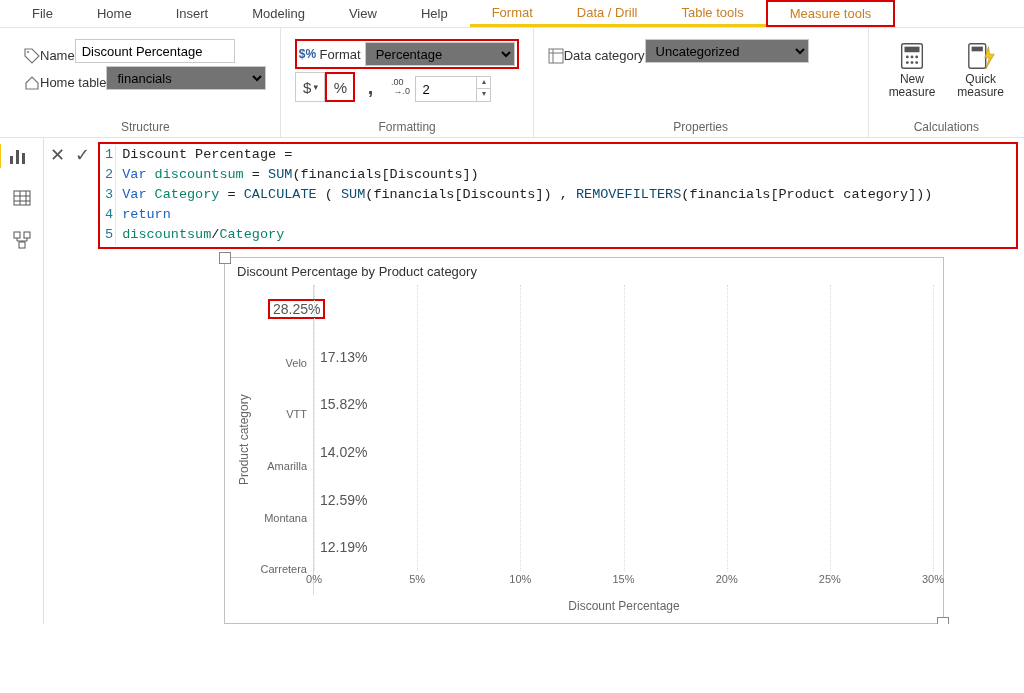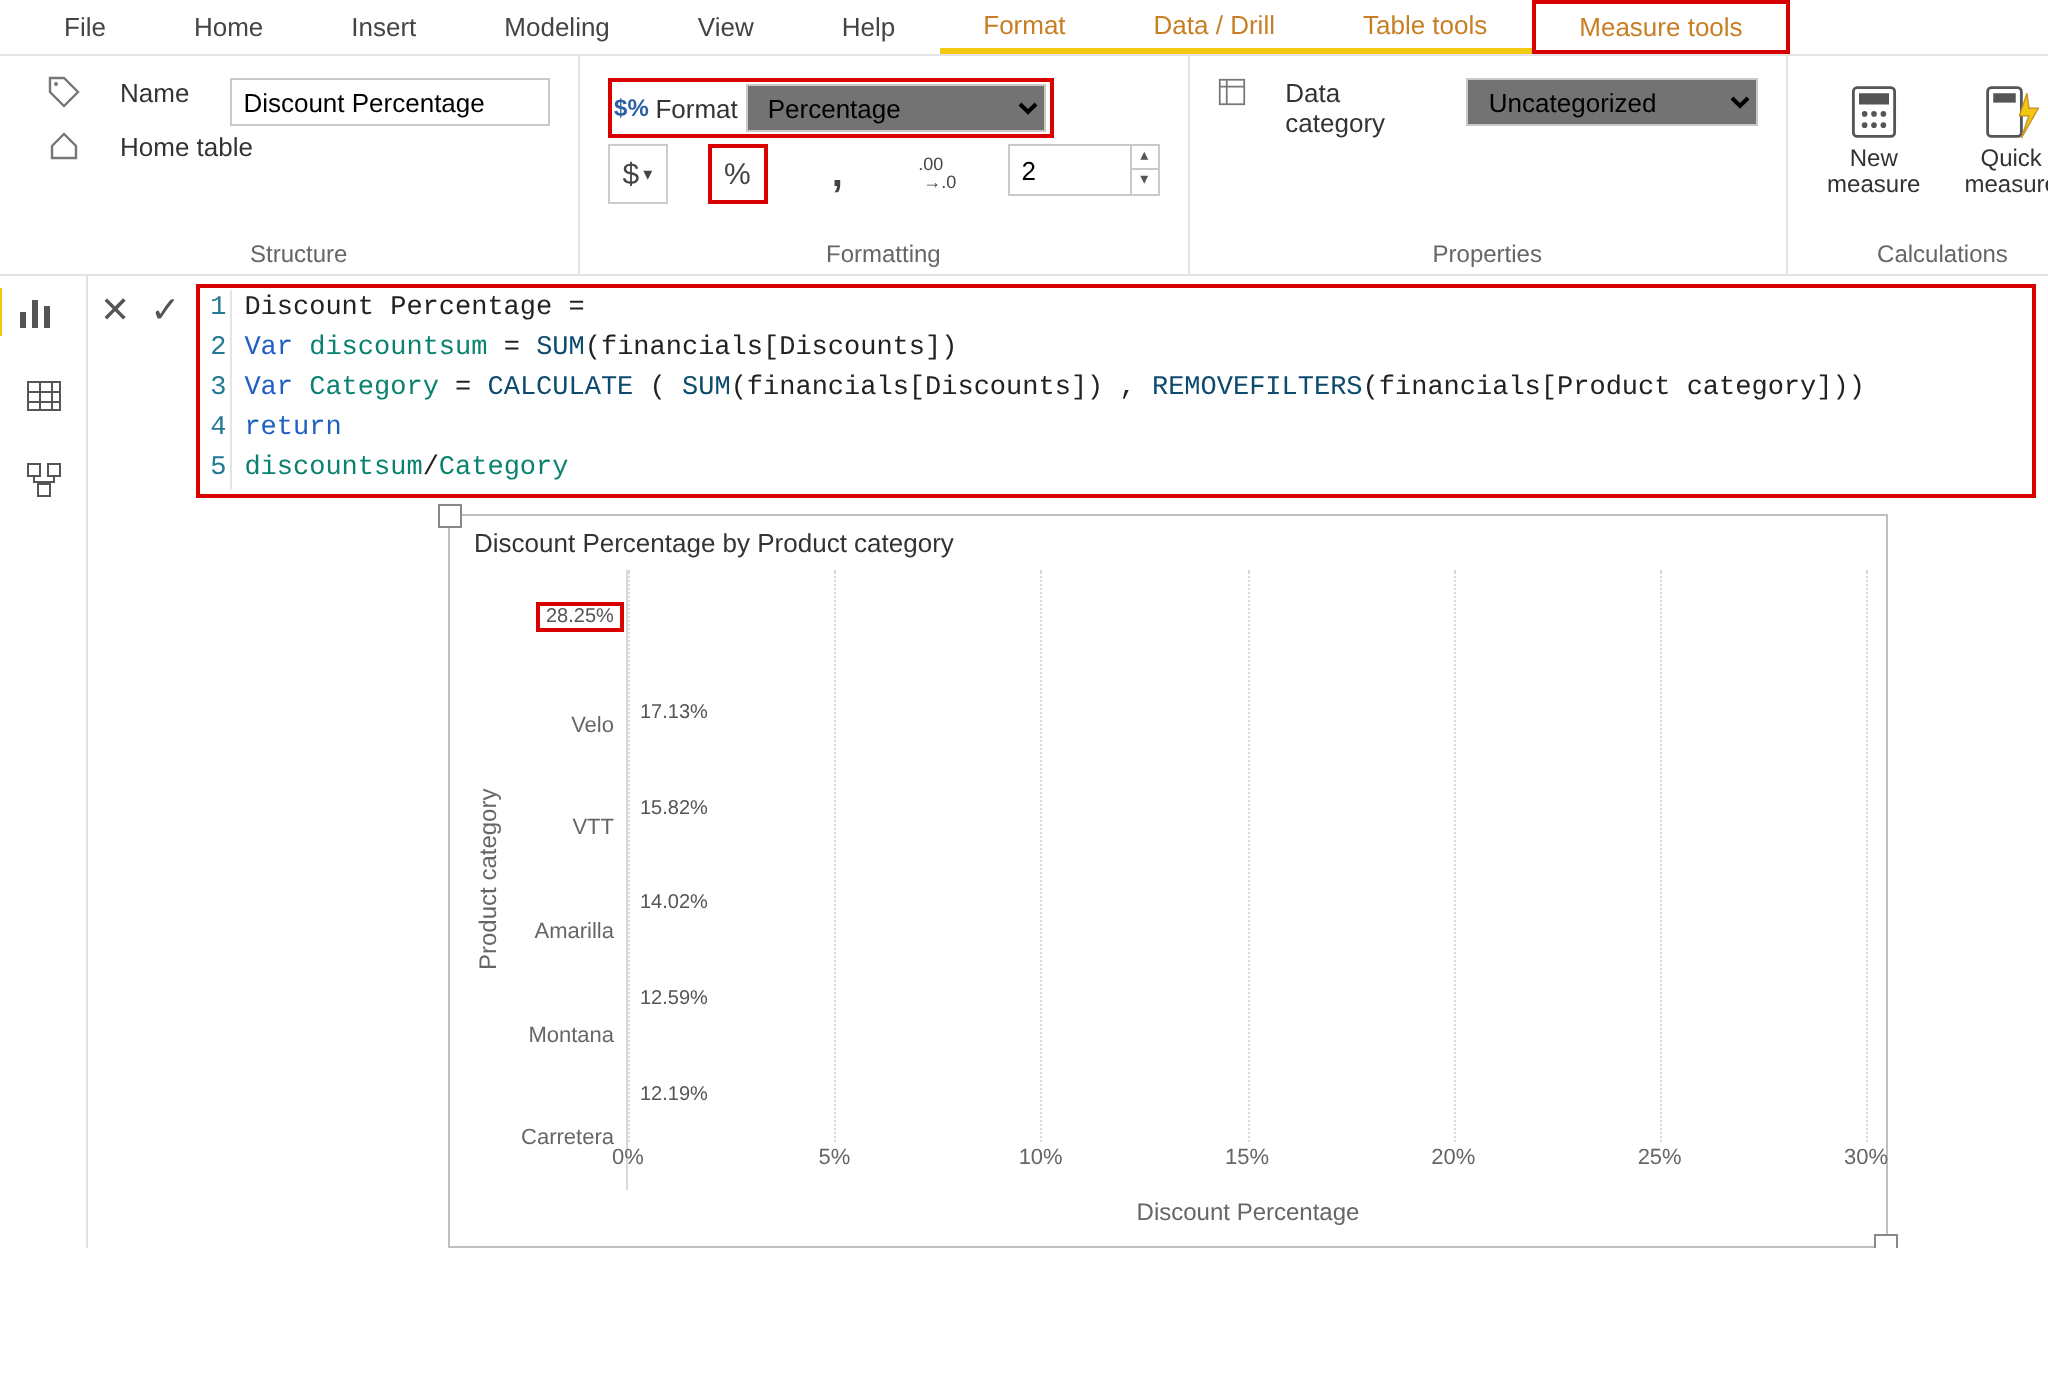--- a/index.html
+++ b/index.html
@@ -46,21 +46,21 @@
     display: flex;
     flex-direction: column;
   }
   .ribbon-group .group-body { flex: 1; }
   .group-label {
     text-align: center;
     font-size: 12px;
     color: #666;
     padding: 3px 0;
   }
-  .row { display: flex; align-items: flex-start; margin: 3px 0; gap: 20px; }
+  .row { display: flex; align-items: flex-end; margin: 3px 0; gap: 0; }
 
   
   .mini-icon {
     width: 16px; height: 14px;
     display: inline-flex; align-items: center; justify-content: center;
   }
   .field-input {
     border: 1px solid #c9c9c9;
     padding: 2px 6px;
     height: 24px;
@@ -183,21 +183,21 @@
     flex: 1;
     position: relative;
     border-left: 1px solid #d9d9d9;
   }
   .grid-v {
     position: absolute; top: 0; bottom: 24px; width: 1px; border-left: 1px dotted #d9d9d9;
   }
   .bars-area { position: absolute; left: 0; right: 0; top: 0; bottom: 24px; }
   .bar-row { position: absolute; left: 0; height: 32px; display: flex; align-items: center; }
   .bar { height: 28px; background: #118dff; }
-  .dlabel { font-size: 10px; color: #555; margin-left: 6px; white-space: nowrap; }
+  .dlabel { font-size: 14px; color: #555; margin-left: 6px; white-space: nowrap; }
   .dlabel.boxed {
     background: #fff; color: #555; border: 2px solid #d90000;
     padding: 0 3px; position: relative; left: -52px;
   }
   .xaxis {
     position: absolute; left: 0; right: 0; bottom: 0; height: 24px;
     display: flex;
   }
   .xtick { font-size: 11px; color: #666; text-align: center; position: absolute; transform: translateX(-50%); top: 2px; }
   .xaxis-title { text-align: center; font-size: 12px; color: #666; margin-top: 4px;}
@@ -232,20 +232,23 @@
         <span>Name</span>
         <input class="field-input" style="width: 160px;" value="Discount Percentage">
       </div>
       <div class="row">
         <span class="mini-icon">
           <svg viewBox="0 0 16 16">
               <path d="M2 8l6-6 6 6v6H2z" fill="none" stroke="#777" stroke-width="1.2"></path>
             </svg>
         </span>
         <span>Home table</span>
+        <select class="field-input" style="width:160px">
+          <option>financials</option>
+        </select>
       </div>
     </div>
     <div class="group-label">Structure</div>
   </div>
 
   <div class="ribbon-group">
     <div class="group-body">
       <div class="row">
         <span class="fmt-label-wrap">
           <span class="mini-icon" style="font-weight:bold;font-size:12px;color:#2d5fa4;">$%</span>

